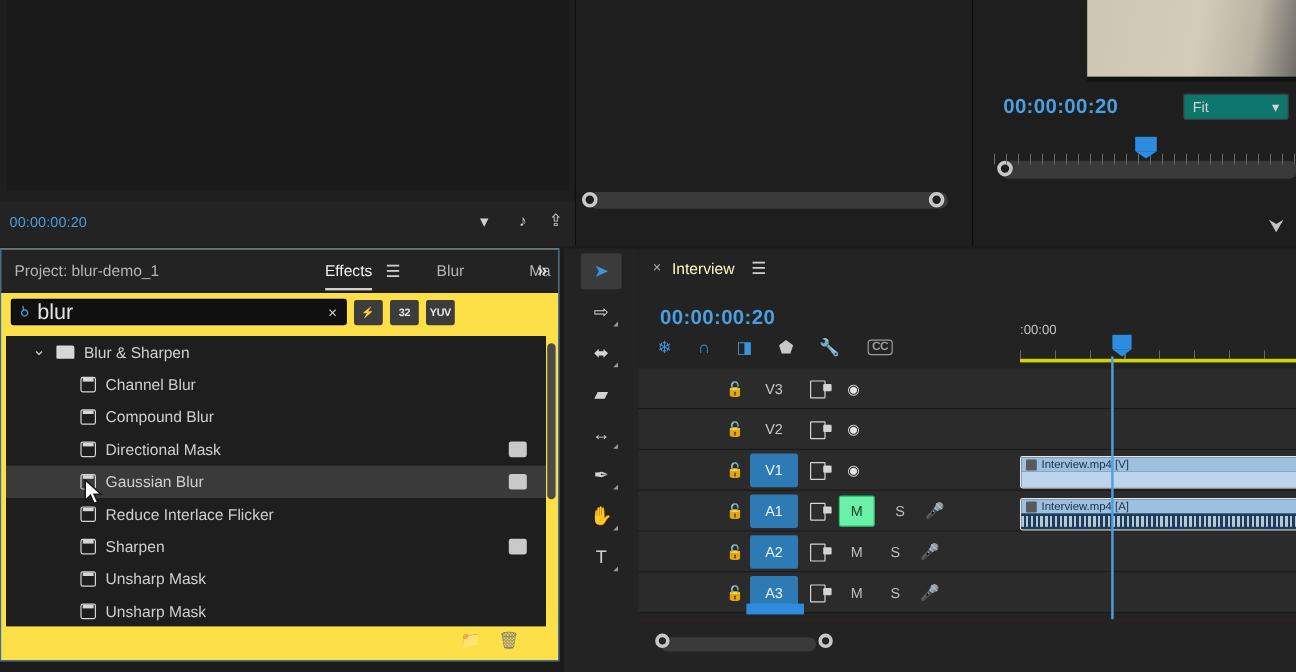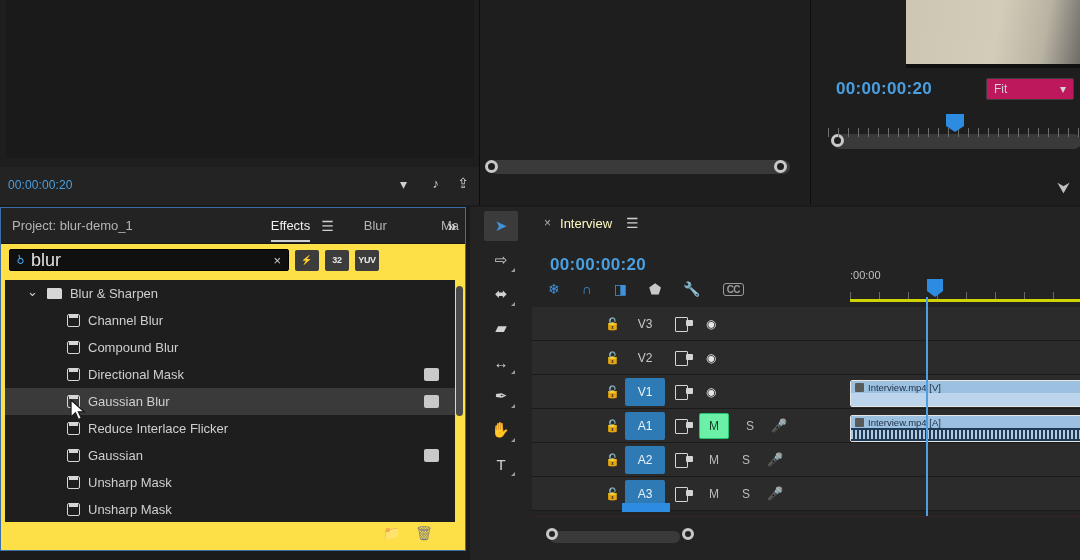--- a/index.html
+++ b/index.html
@@ -46,21 +46,21 @@
     position: absolute; left: 95px; top: 0; width: 175px; height: 68px;
     background: linear-gradient(100deg,#cdc6b2 0%, #d2ccb8 52%, #b9b3a3 78%, #6d6a66 100%);
     border-bottom: 4px solid #111;
   }
   .big-tc {
     position: absolute; color: #4a9fe0; font-size: 17px; font-weight: bold;
     letter-spacing: .3px; white-space: nowrap;
   }
   .fit-select {
     position: absolute; left: 175px; top: 78px; width: 88px; height: 22px;
-    background: #be185d; border: 1px solid #3d3d3d; border-radius: 2px;
+    background: #0f766e; border: 1px solid #3d3d3d; border-radius: 2px;
     color: #d4d4d4; font-size: 12px; display: flex; align-items: center;
     padding: 0 7px; justify-content: space-between;
   }
   .ruler-ticks {
     position: absolute; left: 828px; top: 128px; width: 252px; height: 9px;
     background-image: repeating-linear-gradient(to right,
       #6e6e6e 0px, #6e6e6e 1px, transparent 1px, transparent 10px);
   }
   .playhead-prog {
     position: absolute; left: 946px; top: 114px; width: 18px; height: 17px;
@@ -382,21 +382,21 @@
           <span class="fx-icon"></span>
           <span>Gaussian Blur</span>
           <span class="accel-badge"></span>
         </div>
         <div class="fx-row" style="padding-left: 62px;">
           <span class="fx-icon"></span>
           <span>Reduce Interlace Flicker</span>
         </div>
         <div class="fx-row" style="padding-left: 62px;">
           <span class="fx-icon"></span>
-          <span>Gaussian</span>
+          <span>Sharpen</span>
           <span class="accel-badge"></span>
         </div>
         <div class="fx-row" style="padding-left: 62px;">
           <span class="fx-icon"></span>
           <span>Unsharp Mask</span>
         </div>
         <div class="fx-row" style="padding-left: 62px;">
           <span class="fx-icon"></span>
           <span>Unsharp Mask</span>
         </div>

